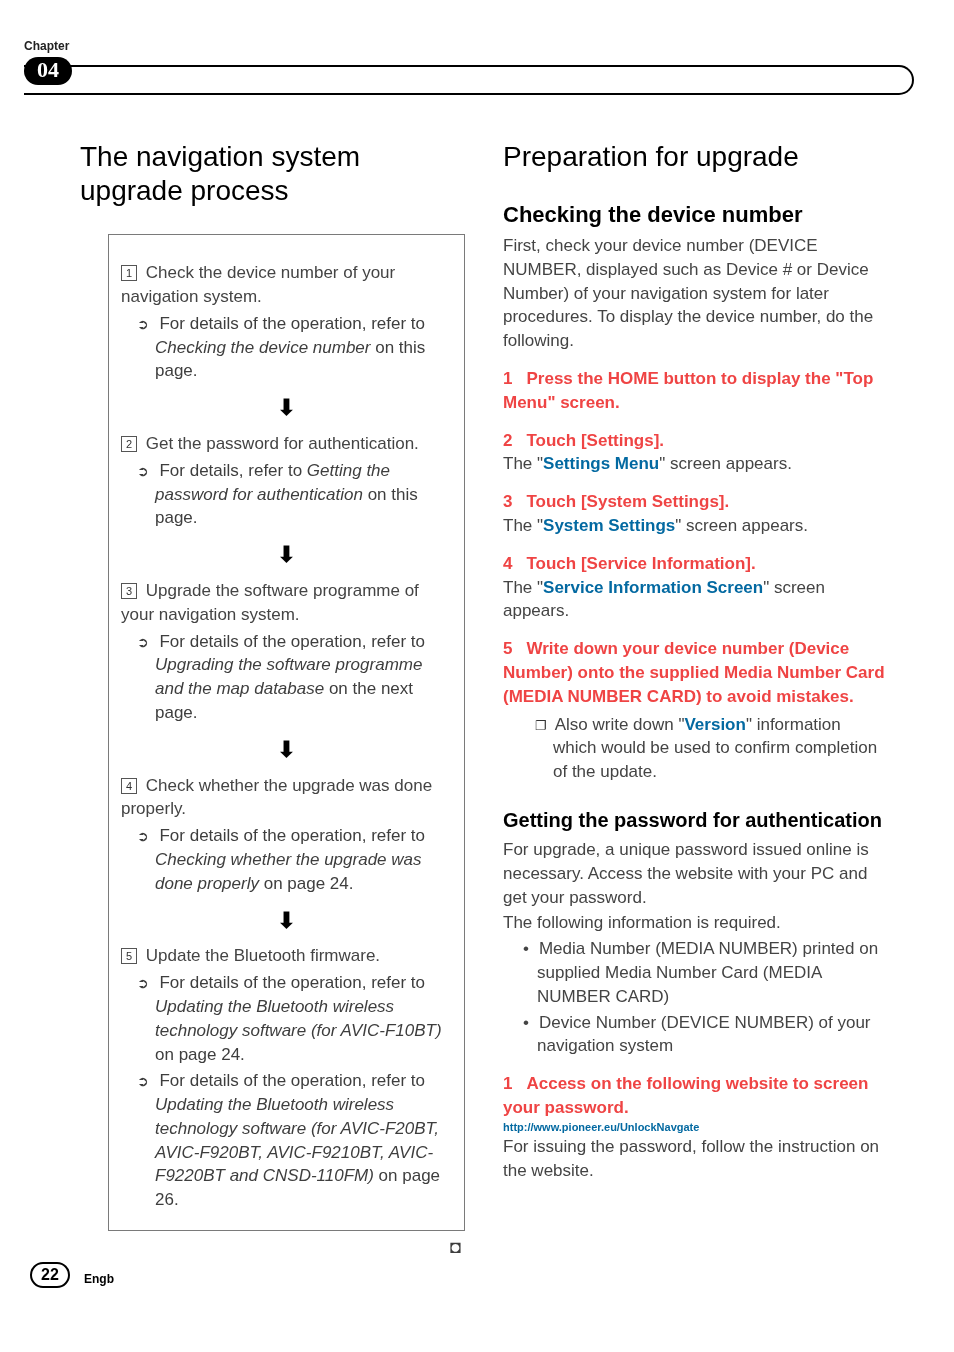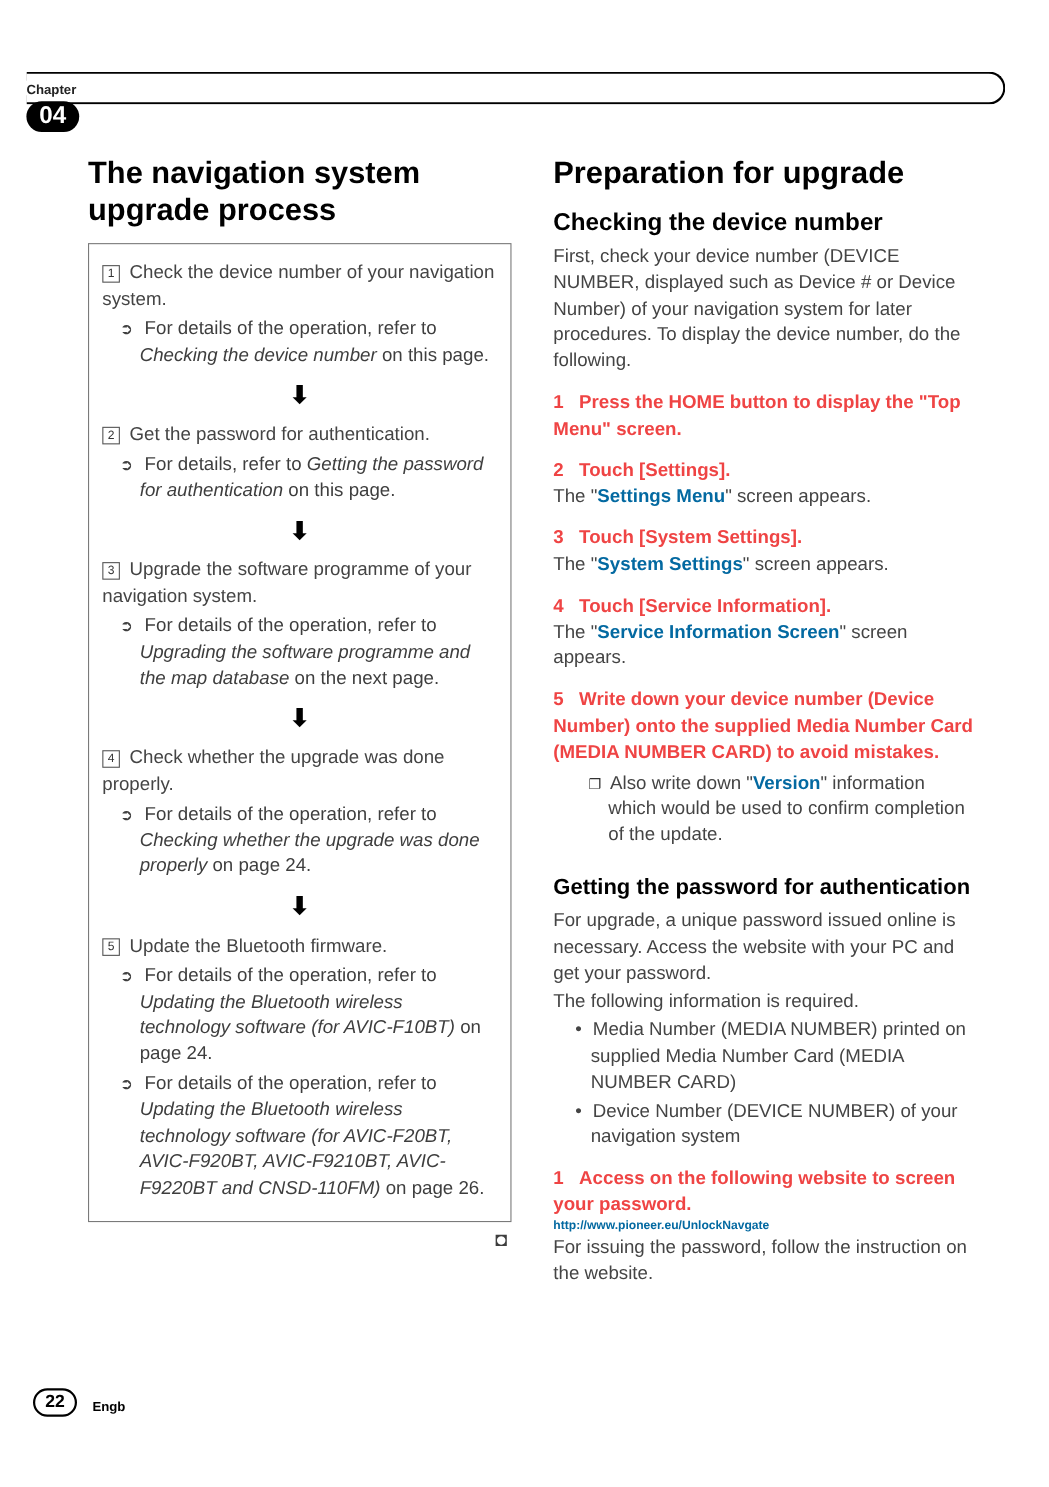--- a/index.html
+++ b/index.html
@@ -12,41 +12,41 @@
       height: 1352px; 
       position: relative;
       line-height: 1.4;
     }
     .page-header {
       position: absolute;
       top: 38px;
       left: 24px;
       right: 40px;
     }
-    .chapter-label { font-weight: bold; font-size: 12px; color: #222; margin-top: 35px; }
-    .chapter-row { display: flex; align-items: flex-start; margin-top: 2px; }
+    .chapter-label { font-weight: bold; font-size: 12px; color: #222; }
+    .chapter-row { display: flex; align-items: flex-start; margin-top: 2px; font-family: Liberation Serif, serif; }
     .chapter-num {
       background: #000; color: #fff; font-weight: bold; font-size: 22px;
       border-radius: 14px; width: 48px; height: 28px; display: flex;
       align-items: center; justify-content: center; margin-right: 12px;
     }
     .chapter-title { font-weight: bold; font-size: 24px; color: #000; }
     .chapter-line {
       position: absolute; top: 27px; left: 0; right: 0; height: 30px;
       border-top: 2px solid #000; border-right: 2px solid #000;
       border-top-right-radius: 16px; border-bottom-right-radius: 16px;
       border-bottom: 2px solid #000;
       z-index: -1;
     }
     .cols { display: flex; gap: 38px; padding: 140px 66px 0 80px; }
     .col { flex: 1; min-width: 0; }
-    .h1 { font-weight: bold; font-size: 28px; color: #000; line-height: 1.2; margin-bottom: 14px; }
+    .h1 { font-weight: normal; font-size: 28px; color: #000; line-height: 1.2; margin-bottom: 27px; }
     .h2 { font-weight: bold; font-size: 22px; color: #000; line-height: 1.25; margin-bottom: 6px; margin-top: 6px; }
     .h3 { font-weight: bold; font-size: 20px; color: #000; margin-top: 22px; margin-bottom: 4px; }
-    .step-box { border: 1px solid #7a7a7a; padding: 14px 12px 14px 12px; margin-top: 4px; }
+    .step-box { border: 1px solid #7a7a7a; padding: 26px 12px 14px 12px; margin-top: 4px; margin-left: 28px; }
     .step { margin-bottom: 4px; }
     .step-num {
       display: inline-block; border: 1px solid #555; width: 16px; height: 16px;
       font-size: 11px; text-align: center; line-height: 15px; margin-right: 4px;
       vertical-align: 1px; color: #333;
     }
     .sub { padding-left: 34px; text-indent: -18px; margin-top: 3px; }
     .sub-pointer::before { content: '➲'; margin-right: 6px; font-size: 14px; }
     .arrow-down { text-align: center; font-size: 22px; color: #000; margin: 10px 0 8px; font-weight: bold; }
     .italic { font-style: italic; }

